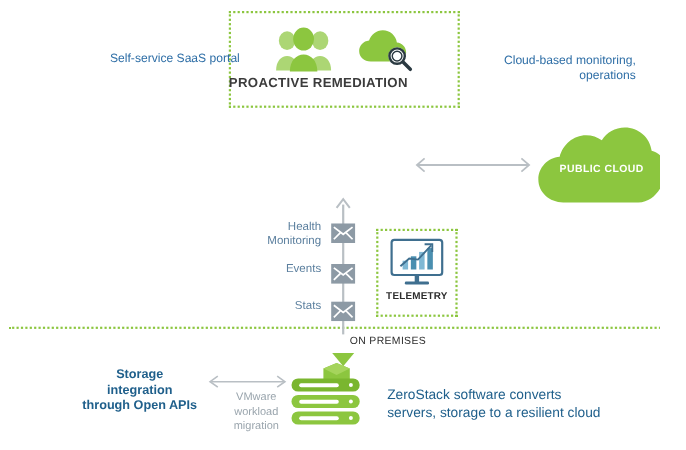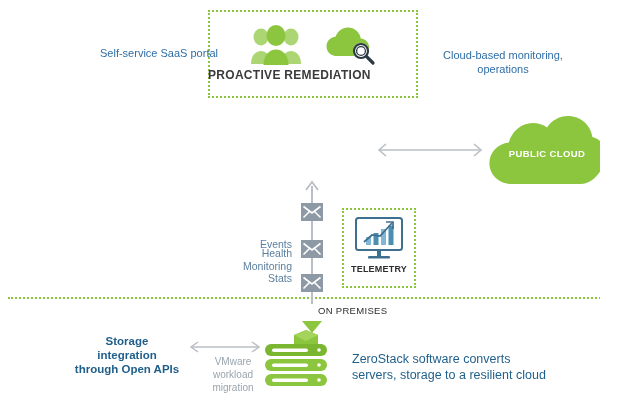--- a/index.html
+++ b/index.html
@@ -83,28 +83,28 @@
   }
   .caps-label-dark {
     color: #2d2d2d;
     font-size: 9px;
     font-weight: bold;
     letter-spacing: 0.2px;
     text-align: center;
   }
 
   #label-saas { left: 100px; top: 46px; width: 120px; text-align: left; }
-  #label-cloudops { left: 428px; top: 48px; width: 150px; text-align: center; }
+  #label-cloudops { left: 428px; top: 48px; width: 150px; text-align: right; }
   #label-proactive { left: 208px; top: 68px; width: 210px; }
   #label-telemetry { left: 342px; top: 264px; width: 74px; }
   #label-onprem { left: 318px; top: 305px; width: 110px; text-align: left;
                   font-size: 9.5px; font-weight: normal; color: #2d2d2d;
                   letter-spacing: 0.3px; }
 
-  #label-health { left: 196px; top: 200px; width: 96px; margin-top: 47px; }
+  #label-health { left: 196px; top: 200px; width: 96px; }
   #label-events { left: 196px; top: 238px; width: 96px; }
   #label-stats  { left: 196px; top: 272px; width: 96px; }
 
   #label-storage { left: 62px; top: 334px; width: 130px; }
   #label-vmware  { left: 196px; top: 355px; width: 74px; }
   #label-zerostack { left: 352px; top: 351px; width: 240px; text-align: left; }
 
   
   #cloud-dpc { left: 228px; top: 100px; width: 180px; height: 96px; }
   #cloud-dpc-text {

